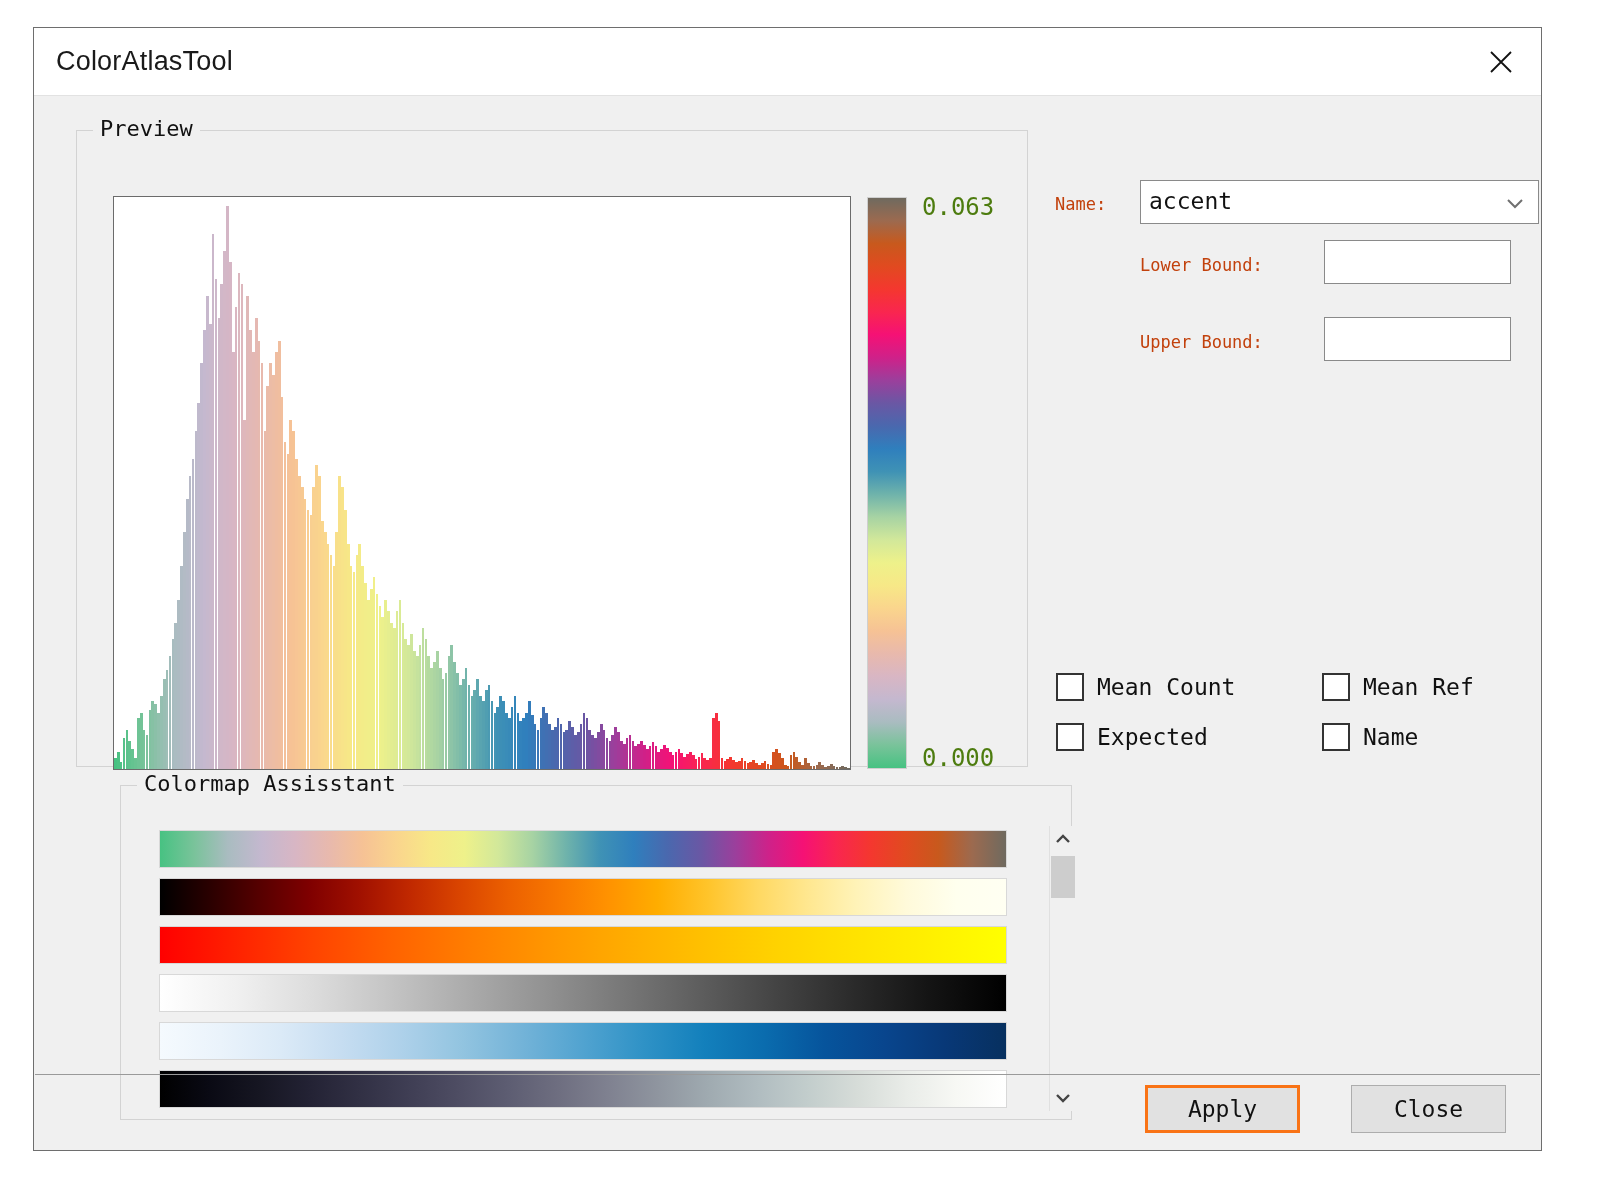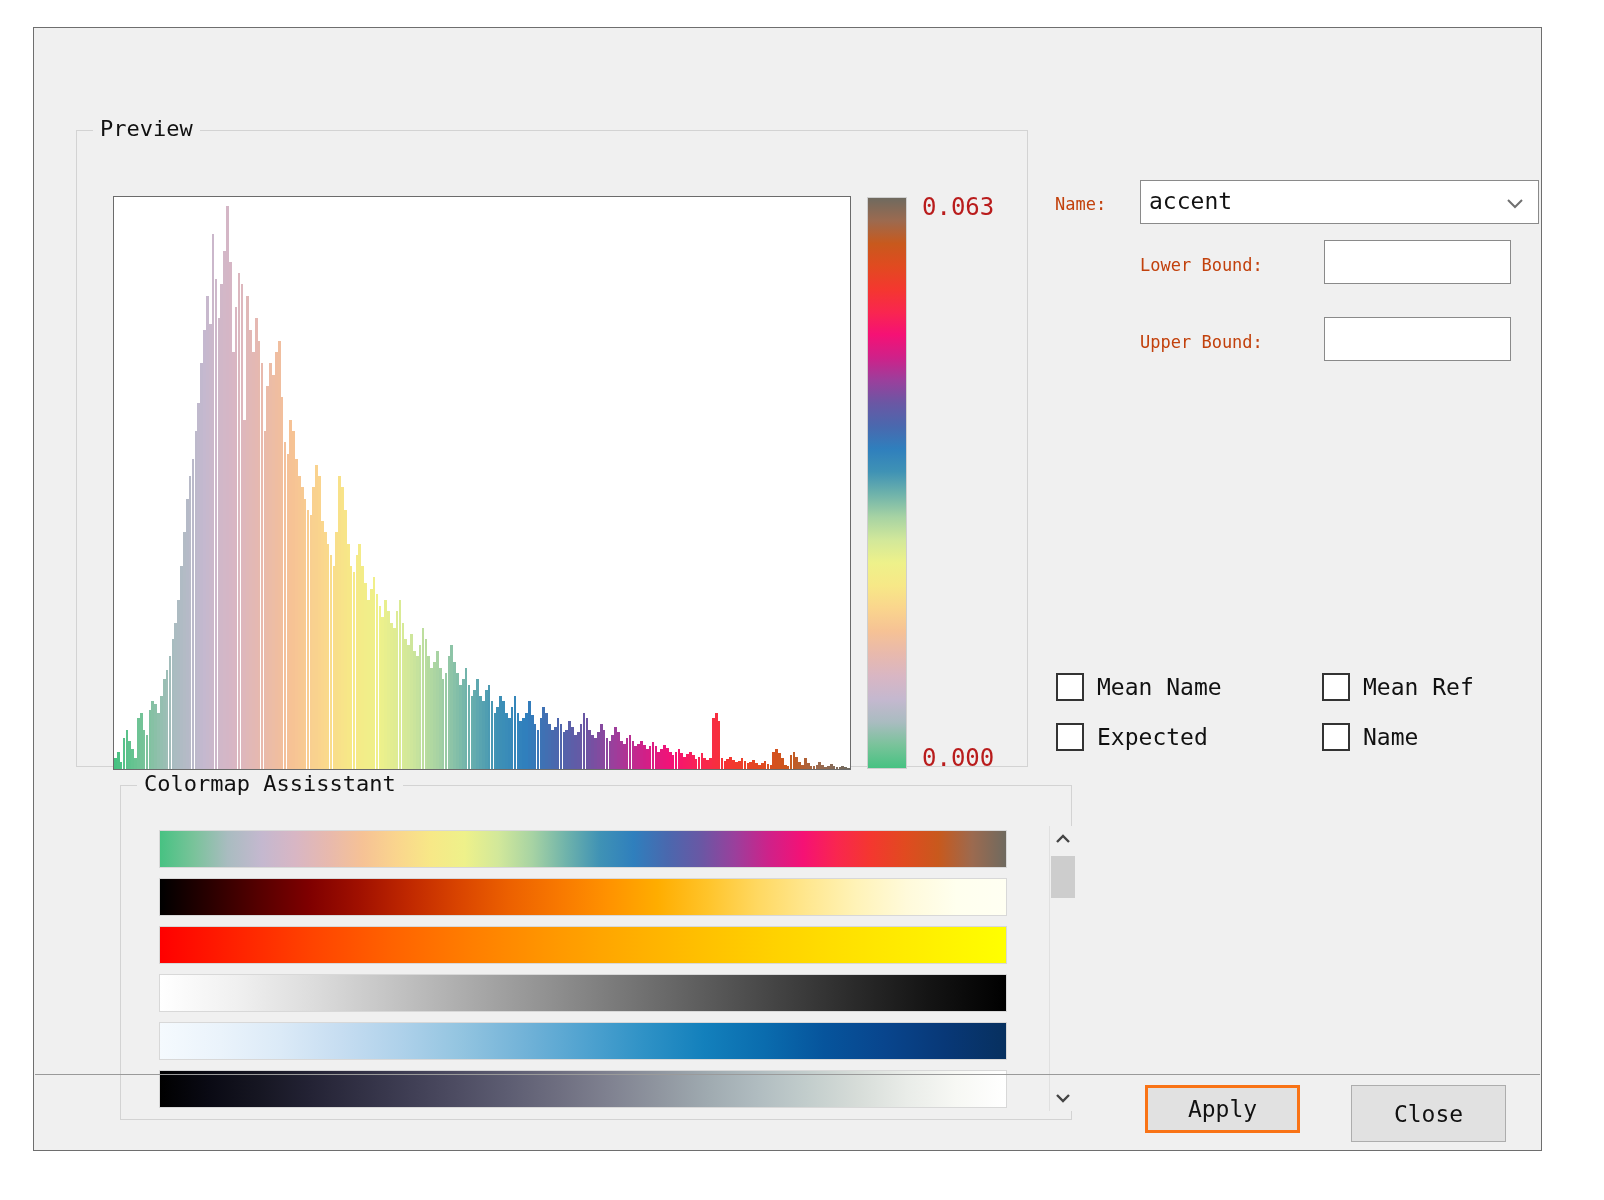--- a/index.html
+++ b/index.html
@@ -86,21 +86,21 @@
     left: 790px; top: 66px;
     width: 40px; height: 572px;
     border: 1px solid #cfcfcf;
     box-sizing: border-box;
   }
   .cb-label {
     position: absolute;
     left: 845px;
     font-family: "DejaVu Sans Mono", monospace;
     font-size: 24px;
-    color: #b91c1c;
+    color: #4d7c0f;
     white-space: nowrap;
   }
   .cb-label.top { top: 62px; }
   .cb-label.bottom { top: 613px; }
 
   
   .strip-area {
     position: absolute;
     left: 38px; top: 44px;
     width: 848px; height: 280px;
@@ -213,20 +213,28 @@
     position: absolute;
     left: 1px; top: 1046px; width: 1505px; height: 1px;
     background: #9a9a9a;
   }
 </style>
 </head>
 <body>
 
 <div class="window">
 
+  <div class="titlebar">
+    <div class="title-text">ColorAtlasTool</div>
+    <div class="close-x">
+      <svg width="26" height="26" viewBox="0 0 26 26">
+        <path d="M3 3 L23 23 M23 3 L3 23" stroke="#111" stroke-width="1.8" fill="none"></path>
+      </svg>
+    </div>
+  </div>
 
   <div class="groupbox" id="preview-group">
     <div class="gb-title">Preview</div>
 
     <div class="plot">
       <div class="hist-wrap" id="hist-wrap">
           <div class="bar" style="left: 0px; width: 2.645px; height: 11.2684px; background: rgb(71, 194, 130);"></div>
           <div class="bar" style="left: 2.875px; width: 2.645px; height: 16.9026px; background: rgb(76, 194, 132);"></div>
           <div class="bar" style="left: 5.75px; width: 2.645px; height: 6.76104px; background: rgb(81, 194, 135);"></div>
           <div class="bar" style="left: 8.625px; width: 2.645px; height: 30.9881px; background: rgb(86, 194, 137);"></div>
@@ -529,34 +537,34 @@
 
   <div class="lbl" style="left:1106px; top:227px;">Lower Bound:</div>
   <div class="field" style="left:1290px; top:212px; width:187px; height:44px;"></div>
 
   <div class="lbl" style="left:1106px; top:304px;">Upper Bound:</div>
   <div class="field" style="left:1290px; top:289px; width:187px; height:44px;"></div>
 
 
   <div class="cbx-row" style="left:1022px; top:645px;">
     <span class="cbx-box"></span>
-    <span class="cbx-lab">Mean Name</span>
+    <span class="cbx-lab">Mean Count</span>
   </div>
   <div class="cbx-row" style="left:1288px; top:645px;">
     <span class="cbx-box"></span>
     <span class="cbx-lab">Mean Ref</span>
   </div>
   <div class="cbx-row" style="left:1022px; top:695px;">
     <span class="cbx-box"></span>
     <span class="cbx-lab">Expected</span>
   </div>
   <div class="cbx-row" style="left:1288px; top:695px;">
     <span class="cbx-box"></span>
     <span class="cbx-lab">Name</span>
   </div>
 
 
   <div class="bottom-sep"></div>
 
   <div class="btn focus" style="left:1111px; top:1057px; width:155px; height:48px;">Apply</div>
-  <div class="btn" style="left:1317px; top:1057px; width:155px; height:57px;">Close</div>
+  <div class="btn" style="left:1317px; top:1057px; width:155px; height:48px;">Close</div>
 
 </div>
 
 </body></html>

